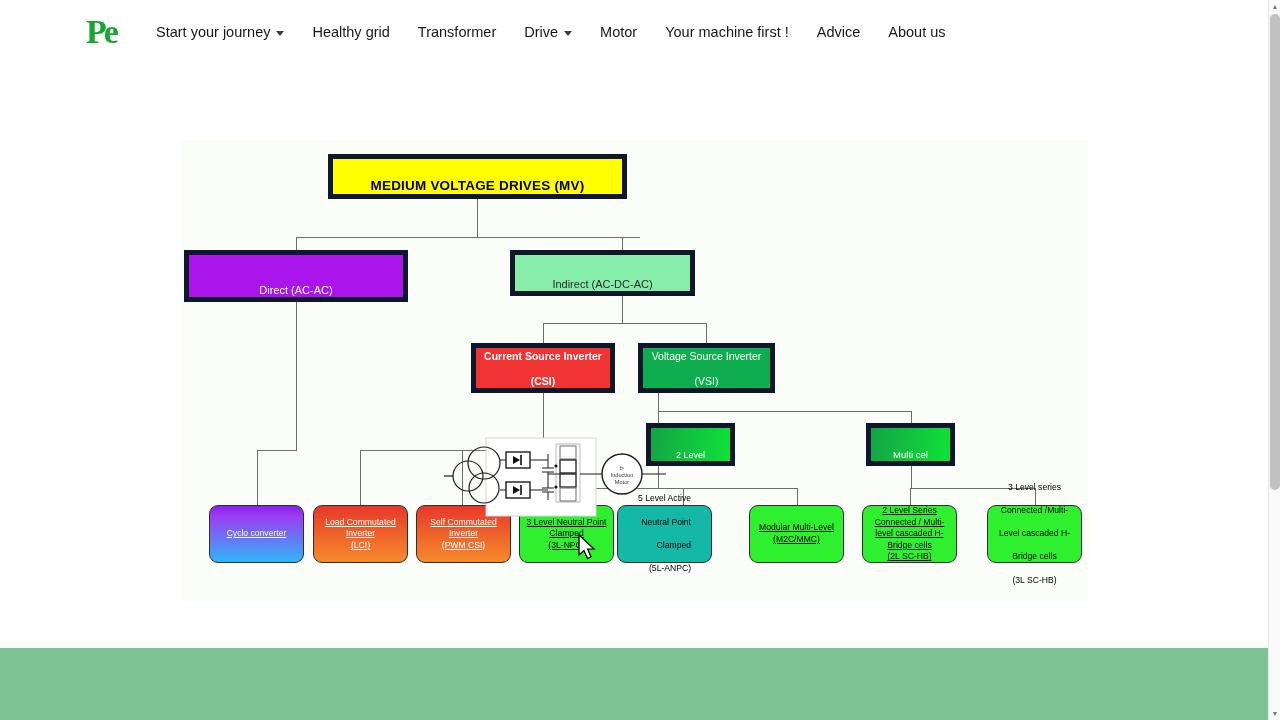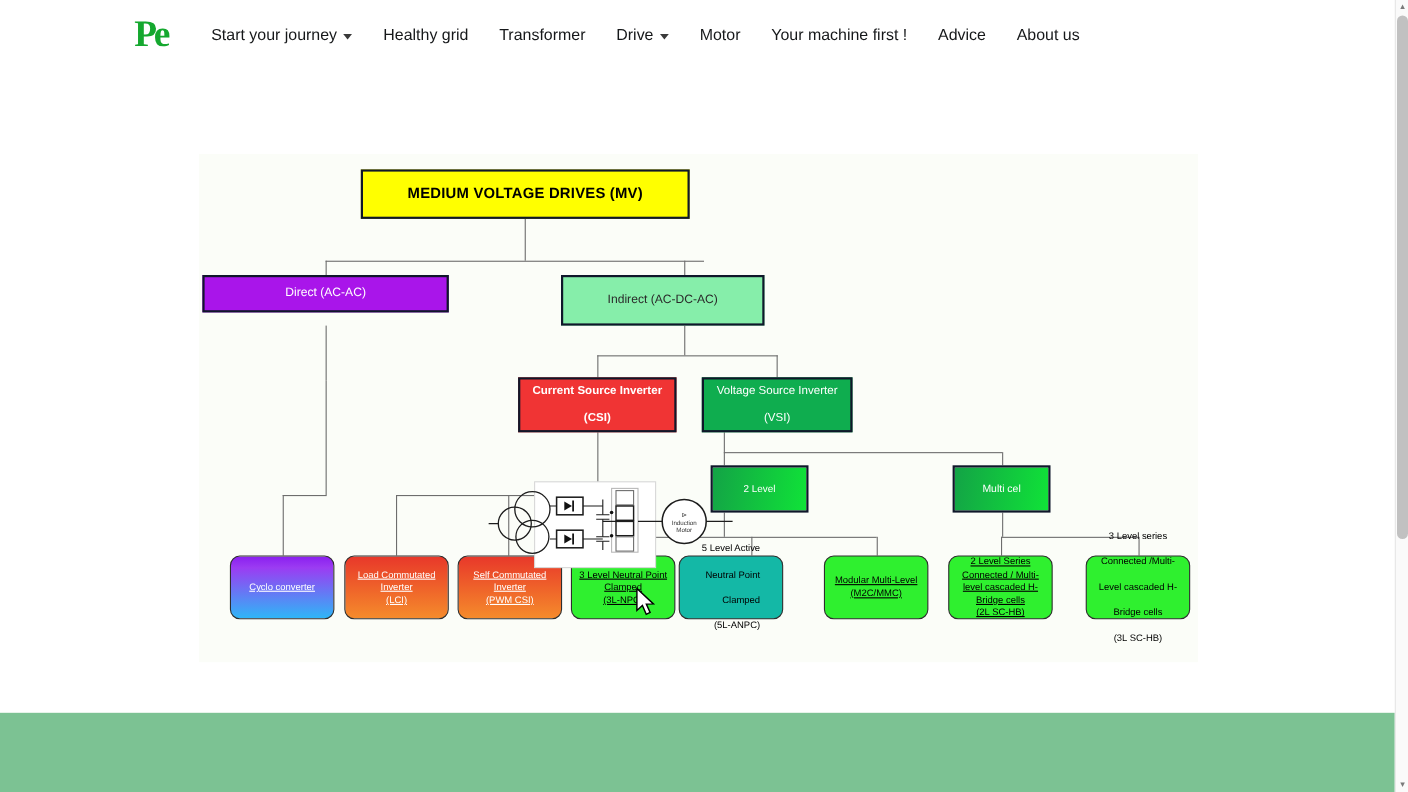--- a/index.html
+++ b/index.html
@@ -8,21 +8,21 @@
     width:1280px; height:720px; overflow:hidden;
     background:#ffffff;
     font-family:"Liberation Sans", sans-serif;
     position:relative;
   }
 
   
   .navbar {
     position:absolute; left:0; top:0; width:1268px; height:64px;
     background:#ffffff; display:flex; align-items:center;
-    padding-left:116px;
+    padding-left:80px;
   }
   .logo {
     width:42px; height:38px; margin-right:20px;
     display:flex; align-items:center; justify-content:center;
     font-family:"Liberation Serif", serif;
     font-weight:bold; font-size:34px; color:#15a82f;
     letter-spacing:-3px; line-height:1;
   }
   .nav-list { display:flex; align-items:center; gap:0px; }
   .nav-item {
@@ -40,30 +40,30 @@
     position:absolute; left:181px; top:140px;
     width:908px; height:462px;
     background:#fbfdf8;
   }
   .node {
     position:absolute; display:flex; align-items:center; justify-content:center;
     text-align:center; line-height:1.22; z-index:3;
   }
   .node span { display:block; padding:0 4px; }
 
-  .rect { border:2px solid #0f172a; }
+  .rect { border:5px solid #0f172a;align-items:flex-end; }
   .round { border:1px solid #2e2e2e; border-radius:9px; }
 
   .n-root {
     left:147px; top:14px; width:299px; height:45px;
     background:#ffff00; color:#000; font-weight:bold; font-size:13.5px;
     letter-spacing:.2px;
   }
   .n-direct {
-    left:3px; top:110px; width:224px; height:34px;
+    left:3px; top:110px; width:224px; height:52px;
     background:#a915ea; color:#fff; font-size:11px;
   }
   .n-indirect {
     left:329px; top:110px; width:185px; height:46px;
     background:#86eeaa; color:#2a2a2a; font-size:11px;
   }
   .n-csi {
     left:290px; top:203px; width:144px; height:50px;
     background:#f03434; color:#fff; font-size:10.5px;font-weight:bold;
   }

